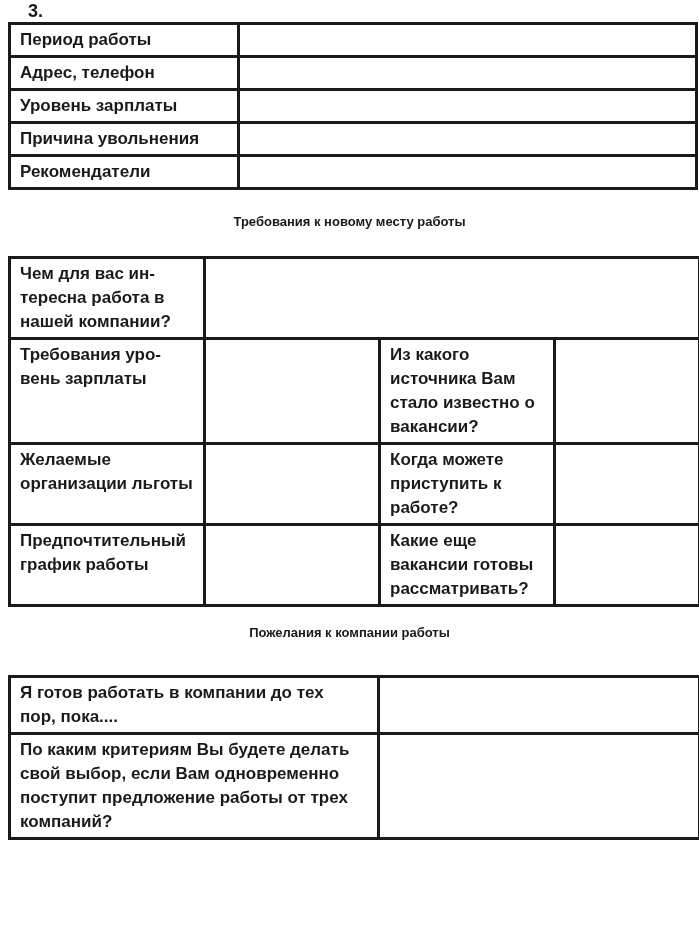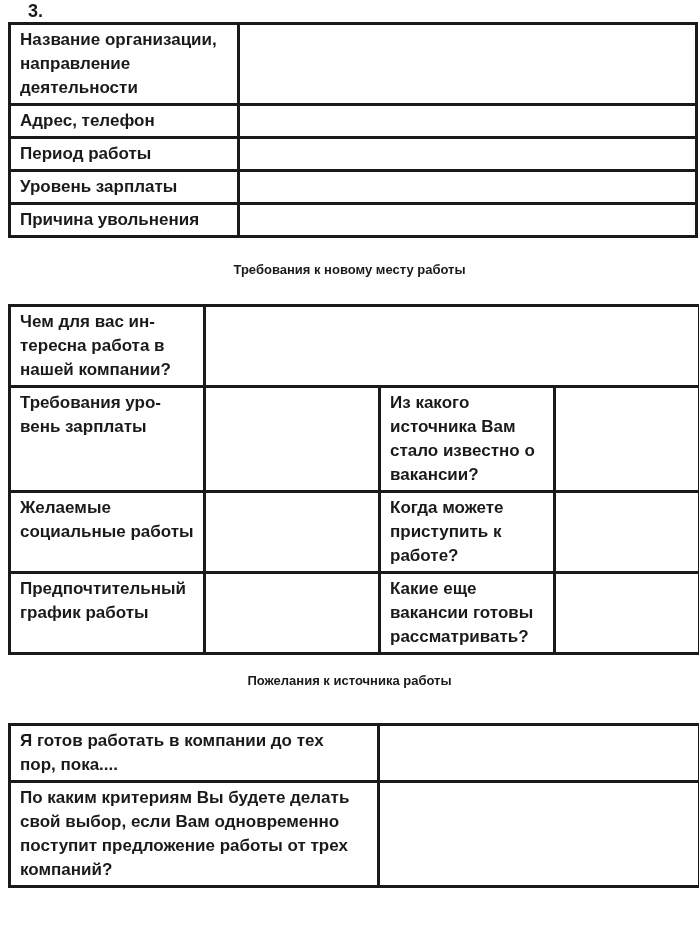--- a/index.html
+++ b/index.html
@@ -78,40 +78,38 @@
 <div class="page">
 
   <div class="page-num">3.</div>
 
   <table class="form" id="t1">
     <colgroup>
         <col class="c-label">
         <col>
       </colgroup>
     <tbody>
-        <tr class="r-tall">
-      <td>Название организации,
-направление
-деятельности</td>
+    <tr class="r-single">
+      <td>Период работы</td>
       <td class="blank"></td>
     </tr>
     <tr class="r-single">
       <td>Адрес, телефон</td>
-      <td class="blank"></td>
-    </tr>
-    <tr class="r-single">
-      <td>Период работы</td>
       <td class="blank"></td>
     </tr>
     <tr class="r-single">
       <td>Уровень зарплаты</td>
       <td class="blank"></td>
     </tr>
     <tr class="r-single">
       <td>Причина увольнения</td>
+      <td class="blank"></td>
+    </tr>
+    <tr class="r-single">
+      <td>Рекомендатели</td>
       <td class="blank"></td>
     </tr>
   </tbody>
     </table>
 
   <h2 class="section">Требования к новому месту работы</h2>
 
   <table class="form" id="t2">
     <colgroup>
         <col class="c1">
@@ -131,40 +129,40 @@
 вень зарплаты</td>
       <td class="blank"></td>
       <td>Из какого
 источника Вам
 стало известно о
 вакансии?</td>
       <td class="blank"></td>
     </tr>
     <tr class="r3">
       <td>Желаемые
-социальные работы</td>
+организации льготы</td>
       <td class="blank"></td>
       <td>Когда можете
 приступить к
 работе?</td>
       <td class="blank"></td>
     </tr>
     <tr class="r4">
       <td>Предпочтительный
 график работы</td>
       <td class="blank"></td>
       <td>Какие еще
 вакансии готовы
 рассматривать?</td>
       <td class="blank"></td>
     </tr>
   </tbody>
     </table>
 
-  <h2 class="section" id="h2-wishes">Пожелания к источника работы</h2>
+  <h2 class="section" id="h2-wishes">Пожелания к компании работы</h2>
 
   <table class="form" id="t3">
     <colgroup>
         <col class="c1">
         <col class="c2">
       </colgroup>
     <tbody>
         <tr class="r1">
       <td>Я готов работать в компании до тех
 пор, пока....</td>

